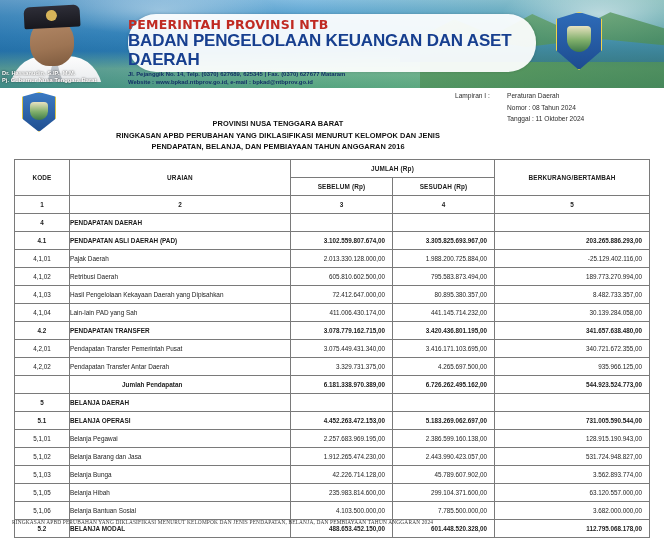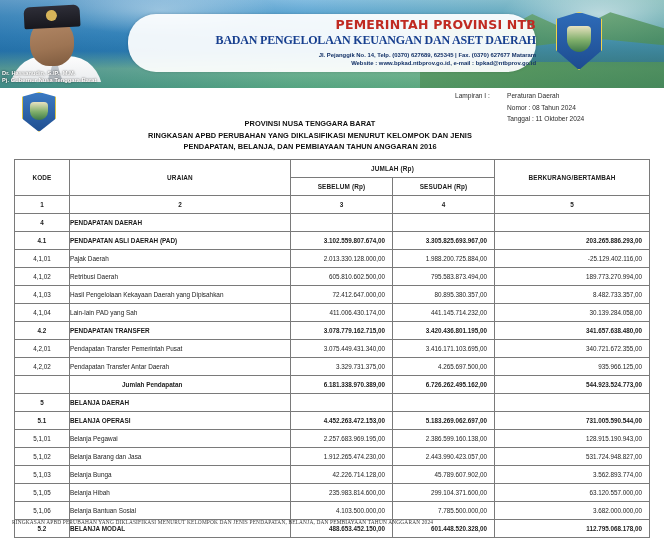--- a/index.html
+++ b/index.html
@@ -104,39 +104,39 @@
     letter-spacing: 0.1px;
   }
 
   .title-plate {
     position: absolute;
     left: 128px; top: 14px;
     width: 408px; height: 58px;
     background: rgba(255,255,255,0.93);
     border-radius: 28px;
     box-shadow: 0 0 3px rgba(0,0,0,0.18);
-    text-align: right;
+    text-align: left;
     padding-top: 4px;
     box-sizing: border-box;
   }
   .t-line1 {
     color: #c02a22;
     font-size: 12.5px;
     font-weight: bold;
     letter-spacing: 0.2px;
     line-height: 14px;
     font-family: "DejaVu Sans", sans-serif;
   }
   .t-line2 {
     color: #173f8f;
-    font-size: 12px;
+    font-size: 17px;
     font-weight: bold;
     letter-spacing: -0.2px;
     line-height: 19px;
-    font-family: Liberation Serif, serif;
+    font-family: Liberation Sans, sans-serif;
     margin-top: -1px;
   }
   .t-line3, .t-line4 {
     color: #123066;
     font-size: 5.9px;
     font-weight: bold;
     line-height: 8px;
   }
   .t-line3 { margin-top: 1px; }
 
@@ -188,21 +188,20 @@
   .doc-title {
     position: absolute;
     left: 0; top: 118px;
     width: 556px;
     text-align: center;
     font-size: 7.4px;
     font-weight: bold;
     line-height: 11.6px;
     color: #111;
     letter-spacing: 0.05px;
-    margin-left: 32px;
   }
 
   
   .table-wrap {
     position: absolute;
     left: 14px; top: 159px;
     width: 636px;
   }
   table.apbd {
     border-collapse: collapse;

